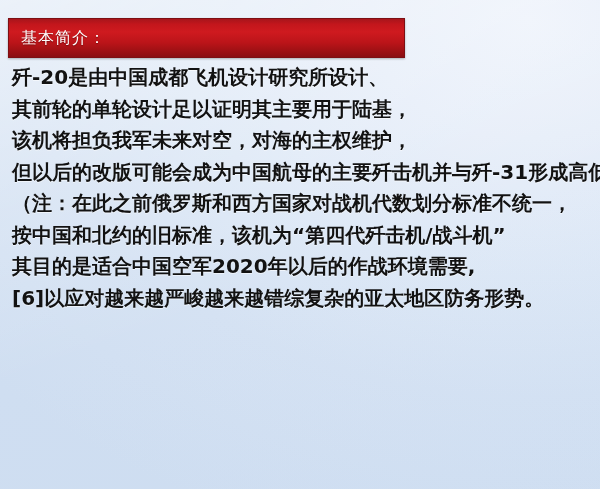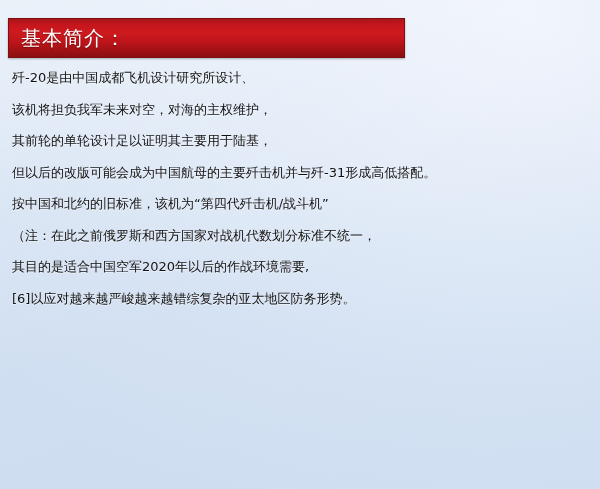--- a/index.html
+++ b/index.html
@@ -58,59 +58,60 @@
         #bb1419 62%,
         #9c1014 86%,
         #8a0e12 100%);
     box-shadow: 0 1px 2px rgba(0,0,0,0.28);
     z-index: 3;
     display: flex;
     align-items: center;
   }
   .title-banner .title-text {
     color: #ffffff;
-    font-size: 20px;
+    font-size: 16px;
     line-height: 1;
     letter-spacing: 1px;
     margin-left: 12px;
     white-space: nowrap;
     text-shadow: 0 1px 1px rgba(0,0,0,0.35);
   }
 
   
   .body-text {
     position: absolute;
     left: 12px;
     top: 62px;
     width: 586px;
     z-index: 2;
   }
   .text-line {
     color: #121212;
-    font-size: 13px;
+    font-size: 20px;
     line-height: 31.5px;
     height: 31.5px;
     white-space: nowrap;
     letter-spacing: 0px;
     text-shadow: 0 1px 0 rgba(255,255,255,0.55);
+    font-weight: bold;
   }
 </style>
 </head>
 <body>
 
 <div id="slide">
 
   <div class="title-banner">
     <span class="title-text">基本简介：</span>
   </div>
 
   <div class="body-text">
     <div class="text-line">歼-20是由中国成都飞机设计研究所设计、</div>
+    <div class="text-line">其前轮的单轮设计足以证明其主要用于陆基，</div>
     <div class="text-line">该机将担负我军未来对空，对海的主权维护，</div>
-    <div class="text-line">其前轮的单轮设计足以证明其主要用于陆基，</div>
     <div class="text-line">但以后的改版可能会成为中国航母的主要歼击机并与歼-31形成高低搭配。</div>
+    <div class="text-line">（注：在此之前俄罗斯和西方国家对战机代数划分标准不统一，</div>
     <div class="text-line">按中国和北约的旧标准，该机为“第四代歼击机/战斗机”</div>
-    <div class="text-line">（注：在此之前俄罗斯和西方国家对战机代数划分标准不统一，</div>
     <div class="text-line">其目的是适合中国空军2020年以后的作战环境需要,</div>
     <div class="text-line">[6]以应对越来越严峻越来越错综复杂的亚太地区防务形势。</div>
   </div>
 
 </div>
 
 </body></html>

